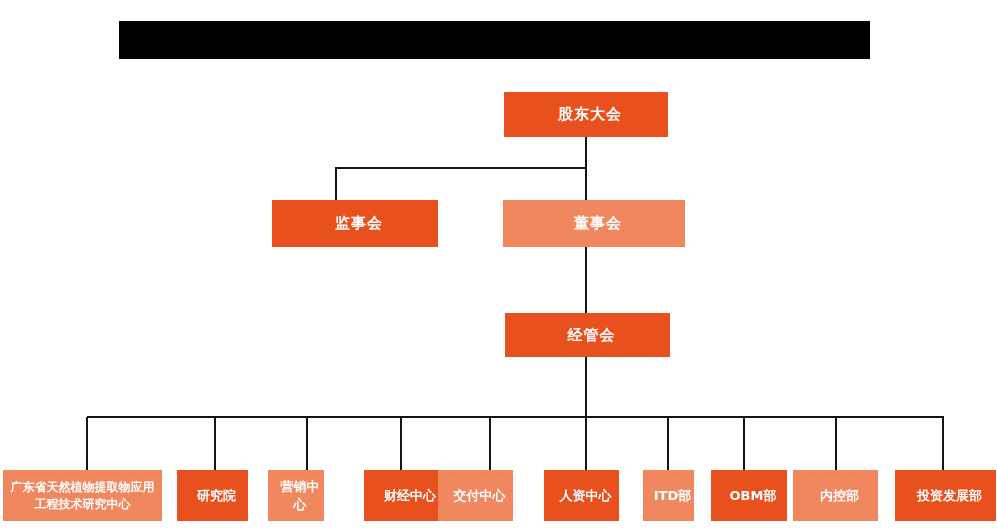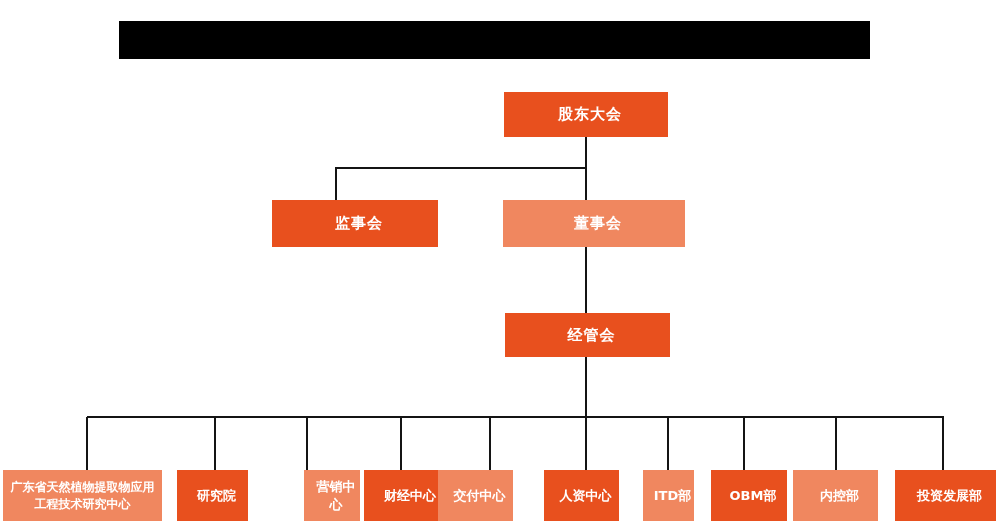--- a/index.html
+++ b/index.html
@@ -44,21 +44,21 @@
   .dept{font-size:13px;top:470px;height:51px;}
   .dept-long{font-size:12px;line-height:1.35;padding:2px 3px;letter-spacing:0;}
 
   .n-shareholders{left:504px;top:92px;width:164px;height:45px;}
   .n-supervisors{left:272px;top:200px;width:166px;height:47px;}
   .n-directors{left:503px;top:200px;width:182px;height:47px;}
   .n-management{left:505px;top:313px;width:165px;height:44px;}
 
   .d0{left:3px;width:159px;}
   .d1{left:177px;width:71px;}
-  .d2{left:268px;width:56px;margin-left:36px;}
+  .d2{left:268px;width:56px;}
   .d3{left:364px;width:84px;}
   .d4{left:438px;width:75px;}
   .d5{left:544px;width:75px;}
   .d6{left:643px;width:51px;}
   .d7{left:711px;width:76px;}
   .d8{left:793px;width:85px;font-family:Liberation Mono, monospace;}
   .d9{left:895px;width:101px;}
 
   .line{position:absolute;background:var(--line);}
   .vline{width:2px;}

